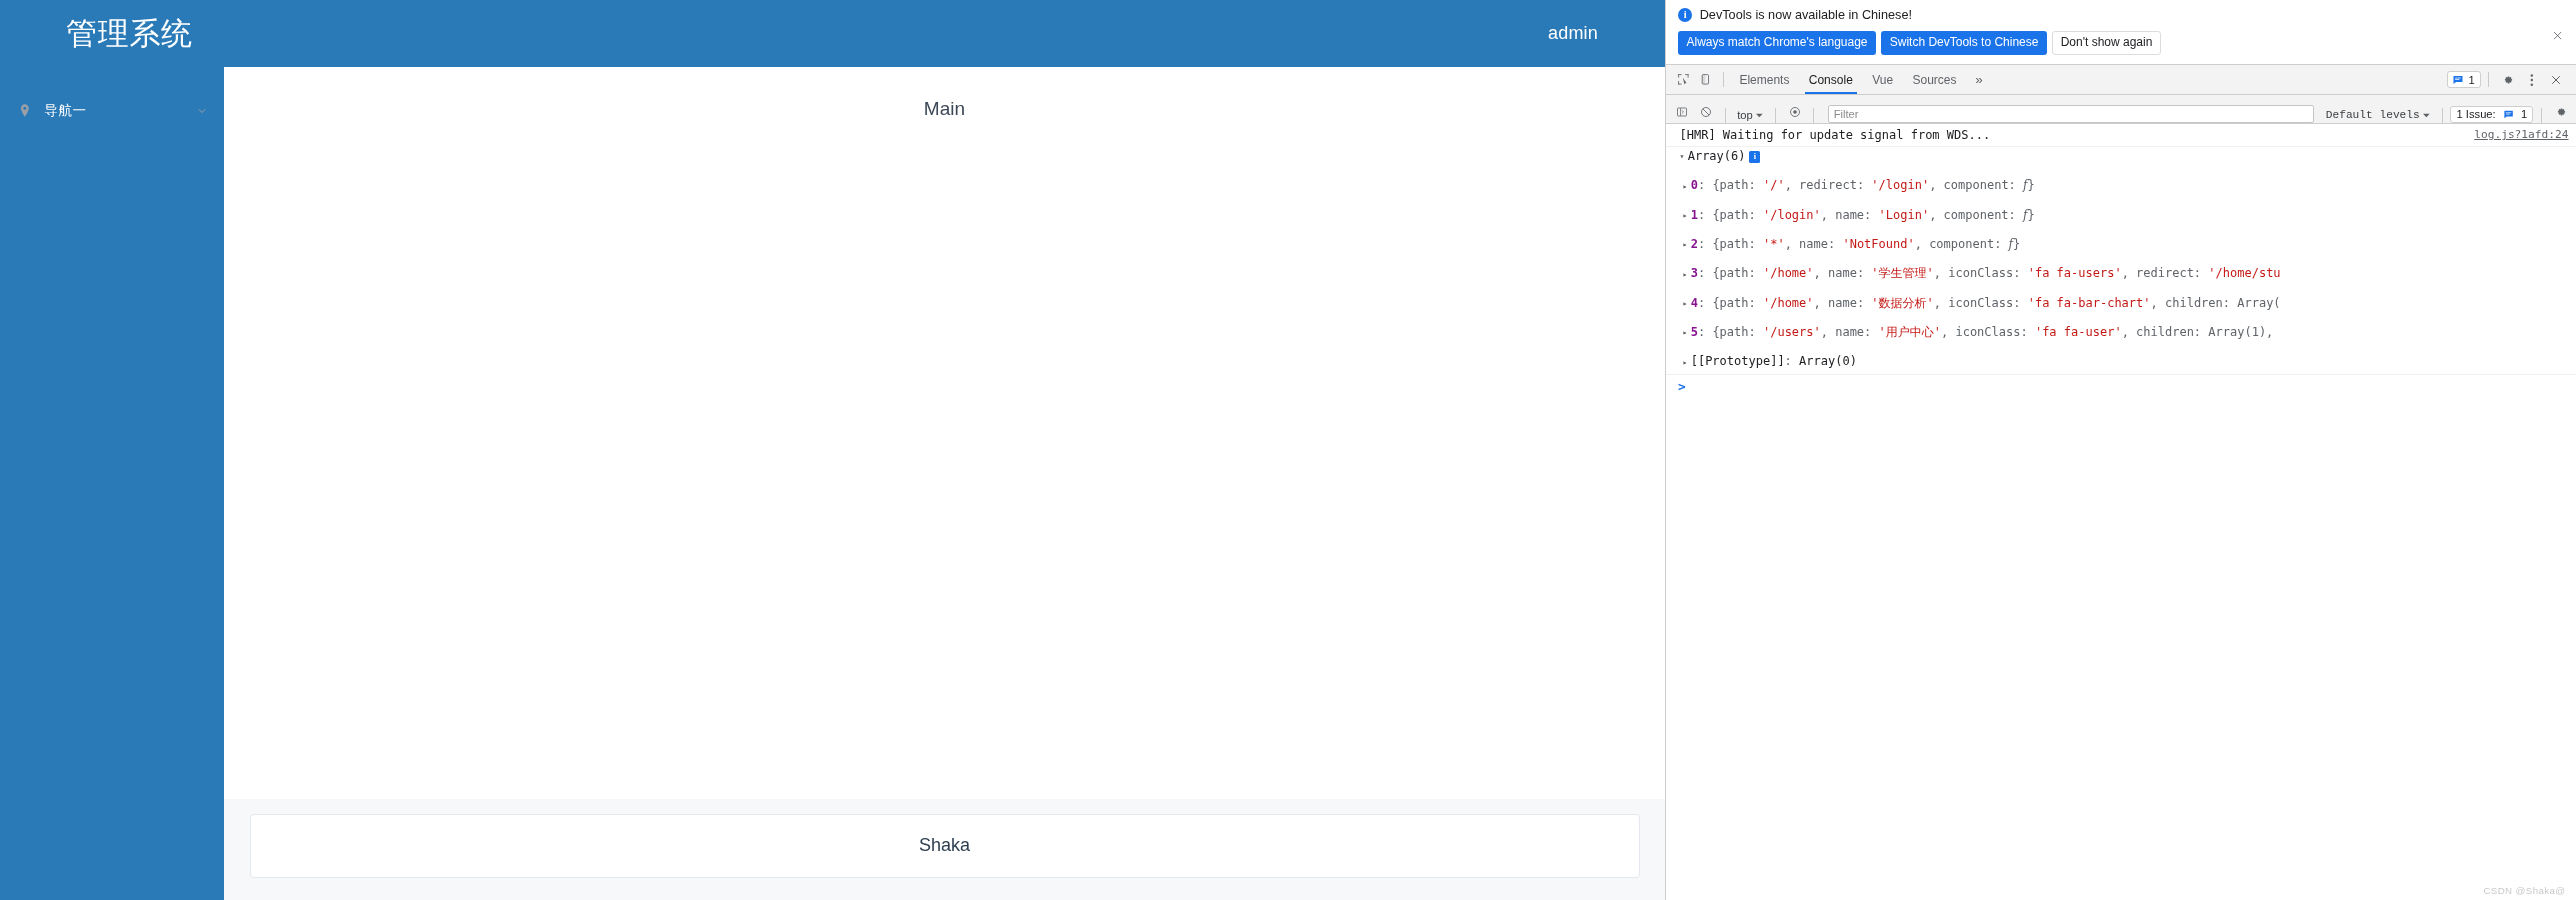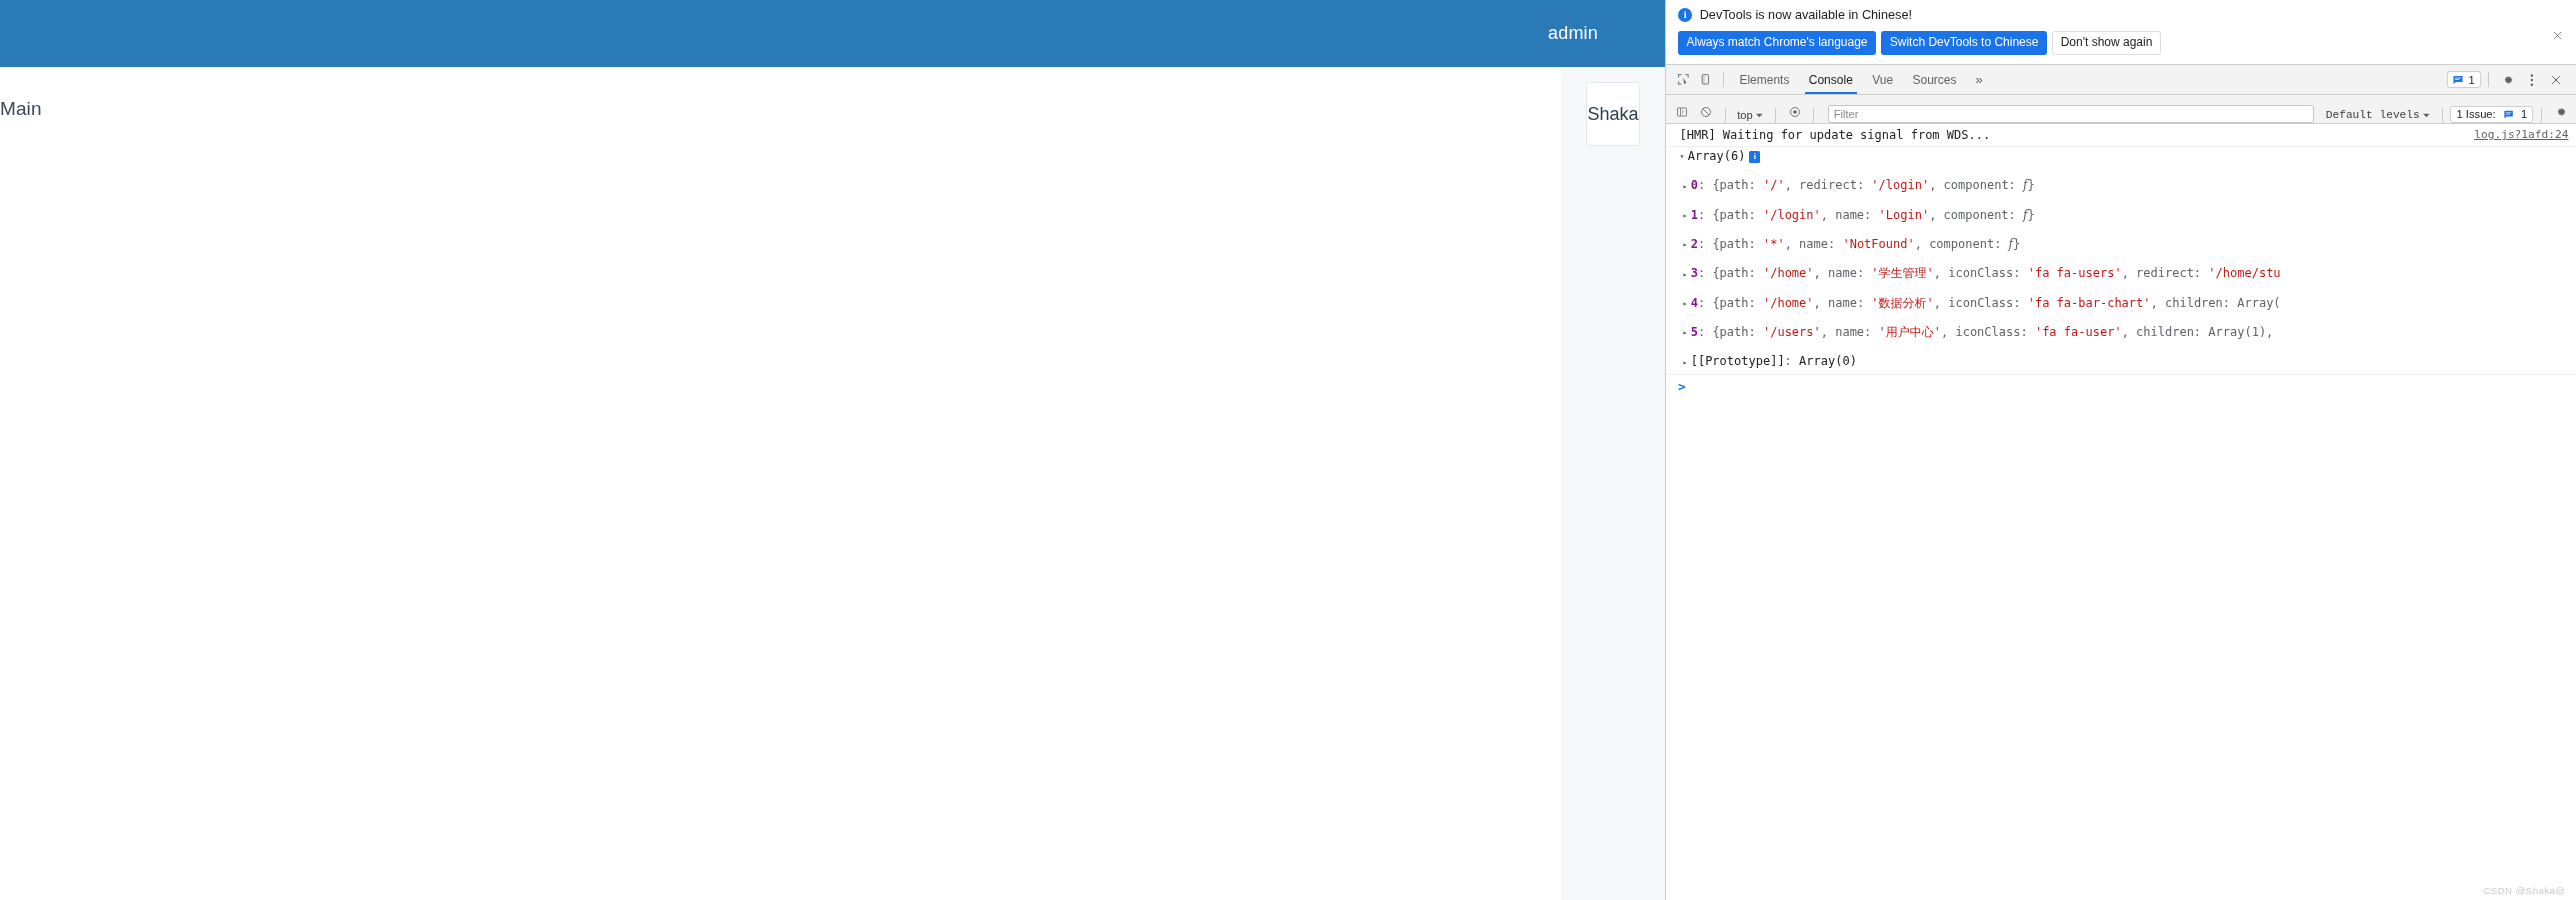--- a/index.html
+++ b/index.html
@@ -70,21 +70,21 @@
   .app-header .user {
     color: #ffffff;
     font-size: 18px;
     letter-spacing: 0.2px;
   }
   .app-content {
     flex: 1 1 auto;
     background: #ffffff;
     position: relative;
     display: flex;
-    flex-direction: row;
+    flex-direction: column;
     min-height: 0;
     padding: 0;
   }
   .main-label {
     text-align: center;
     color: #3c4858;
     font-size: 19px;
     padding-top: 31px;
     letter-spacing: 0.1px;
   }
@@ -317,20 +317,38 @@
   }
 </style>
 </head>
 <body>
 
 <div id="root">
 
   <div id="app">
     <div class="app-body">
 
+      <div id="sidebar">
+        <div class="brand">管理系统</div>
+
+        <div class="nav-item">
+          <span class="nav-pin">
+            <svg width="15.7" height="15.7" viewBox="0 0 24 24" aria-hidden="true">
+              <path d="M12 2C8.7 2 6 4.7 6 8c0 4.6 6 13 6 13s6-8.4 6-13c0-3.3-2.7-6-6-6z" fill="#9aa0a6"></path>
+              <circle cx="12" cy="8" r="2.3" fill="#2b7ab8"></circle>
+            </svg>
+          </span>
+          <span class="nav-label">导航一</span>
+          <span class="nav-chevron">
+            <svg width="12" height="12" viewBox="0 0 24 24" aria-hidden="true">
+              <path d="M6 9l6 6 6-6" stroke="#9aa0a6" stroke-width="2" fill="none" stroke-linecap="round" stroke-linejoin="round"></path>
+            </svg>
+          </span>
+        </div>
+      </div>
 
       <div class="app-main">
         <div class="app-header">
           <span class="user">admin</span>
         </div>
 
         <div class="app-content">
           <div class="main-label">Main</div>
           <div class="content-filler"></div>
           <div class="app-footer-wrap">

